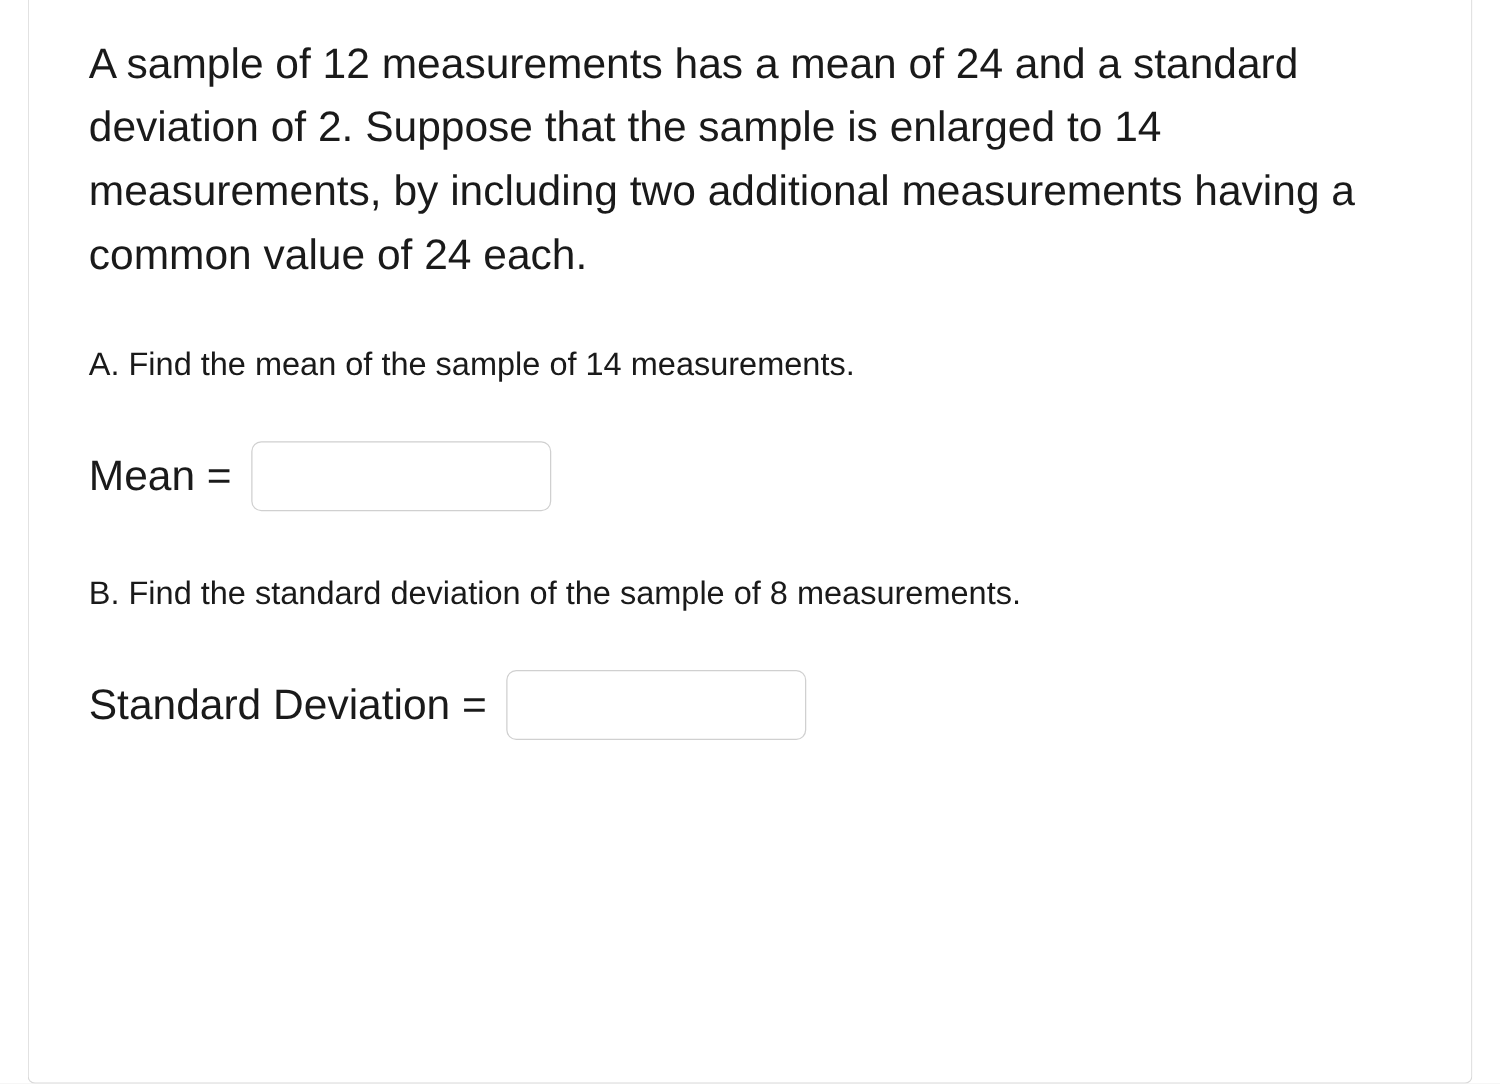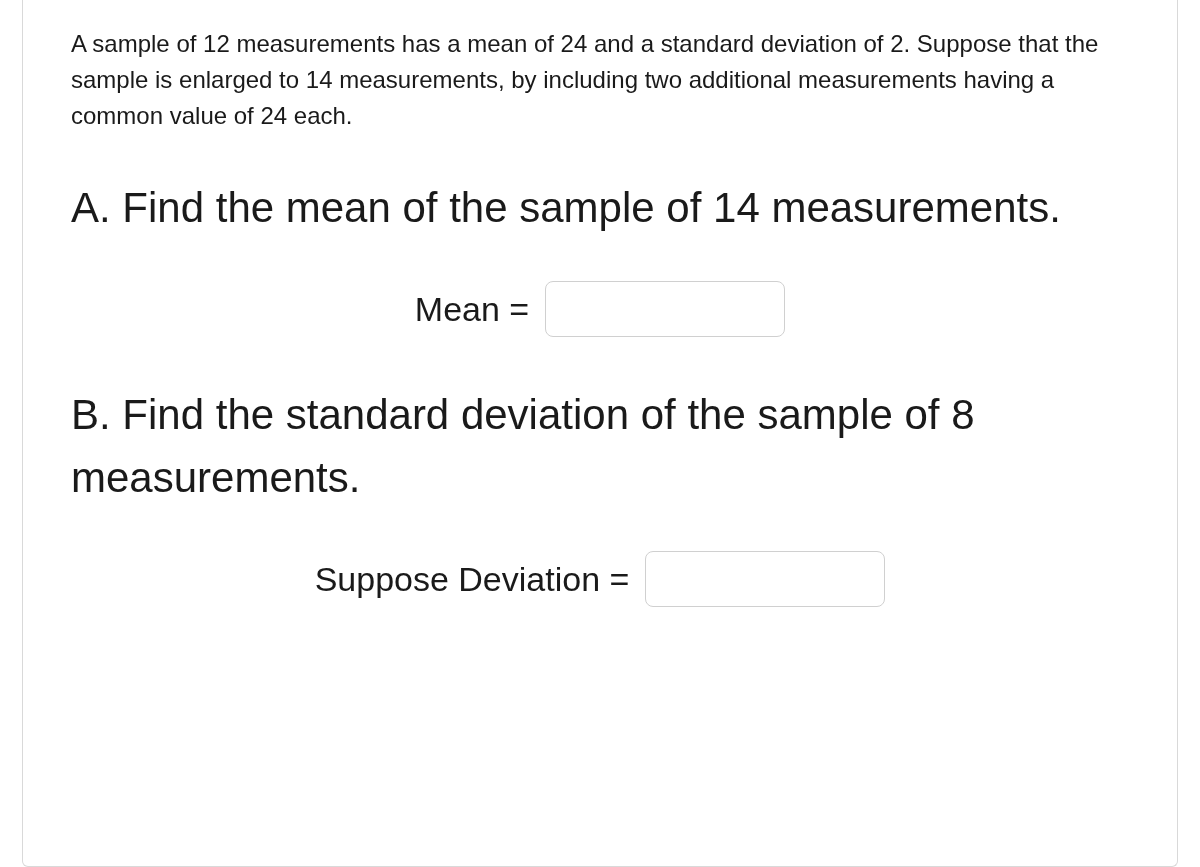--- a/index.html
+++ b/index.html
@@ -15,39 +15,38 @@
     }
     .question-container {
       border: 1px solid #d9d9d9;
       border-top: none;
       border-radius: 0 0 6px 6px;
       padding: 26px 48px 40px 48px;
       margin: 0 22px;
       height: 100%;
     }
     .problem-text {
-      font-size: 24px;
+      font-size: 34px;
       line-height: 1.5;
       color: #1a1a1a;
       font-weight: 400;
       margin-bottom: 42px;
     }
     .part-label {
-      font-size: 42px;
+      font-size: 26px;
       line-height: 1.5;
       color: #1a1a1a;
       font-weight: 400;
       margin-bottom: 42px;
     }
     .answer-row {
       display: flex;
       align-items: center;
       margin-bottom: 46px;
       gap: 16px;
-      justify-content: center;
     }
     .answer-label {
       font-size: 34px;
       color: #1a1a1a;
       font-weight: 400;
     }
     .answer-input {
       width: 240px;
       height: 56px;
       border: 1px solid #d0d0d0;
@@ -67,16 +66,16 @@
   <p class="part-label">A. Find the mean of the sample of 14 measurements.</p>
 
   <div class="answer-row">
     <span class="answer-label">Mean =</span>
     <input type="text" class="answer-input" value="" style="">
   </div>
 
   <p class="part-label">B. Find the standard deviation of the sample of 8 measurements.</p>
 
   <div class="answer-row">
-    <span class="answer-label">Suppose Deviation =</span>
+    <span class="answer-label">Standard Deviation =</span>
     <input type="text" class="answer-input" value="" style="">
   </div>
 </div>
 
 </body></html>

